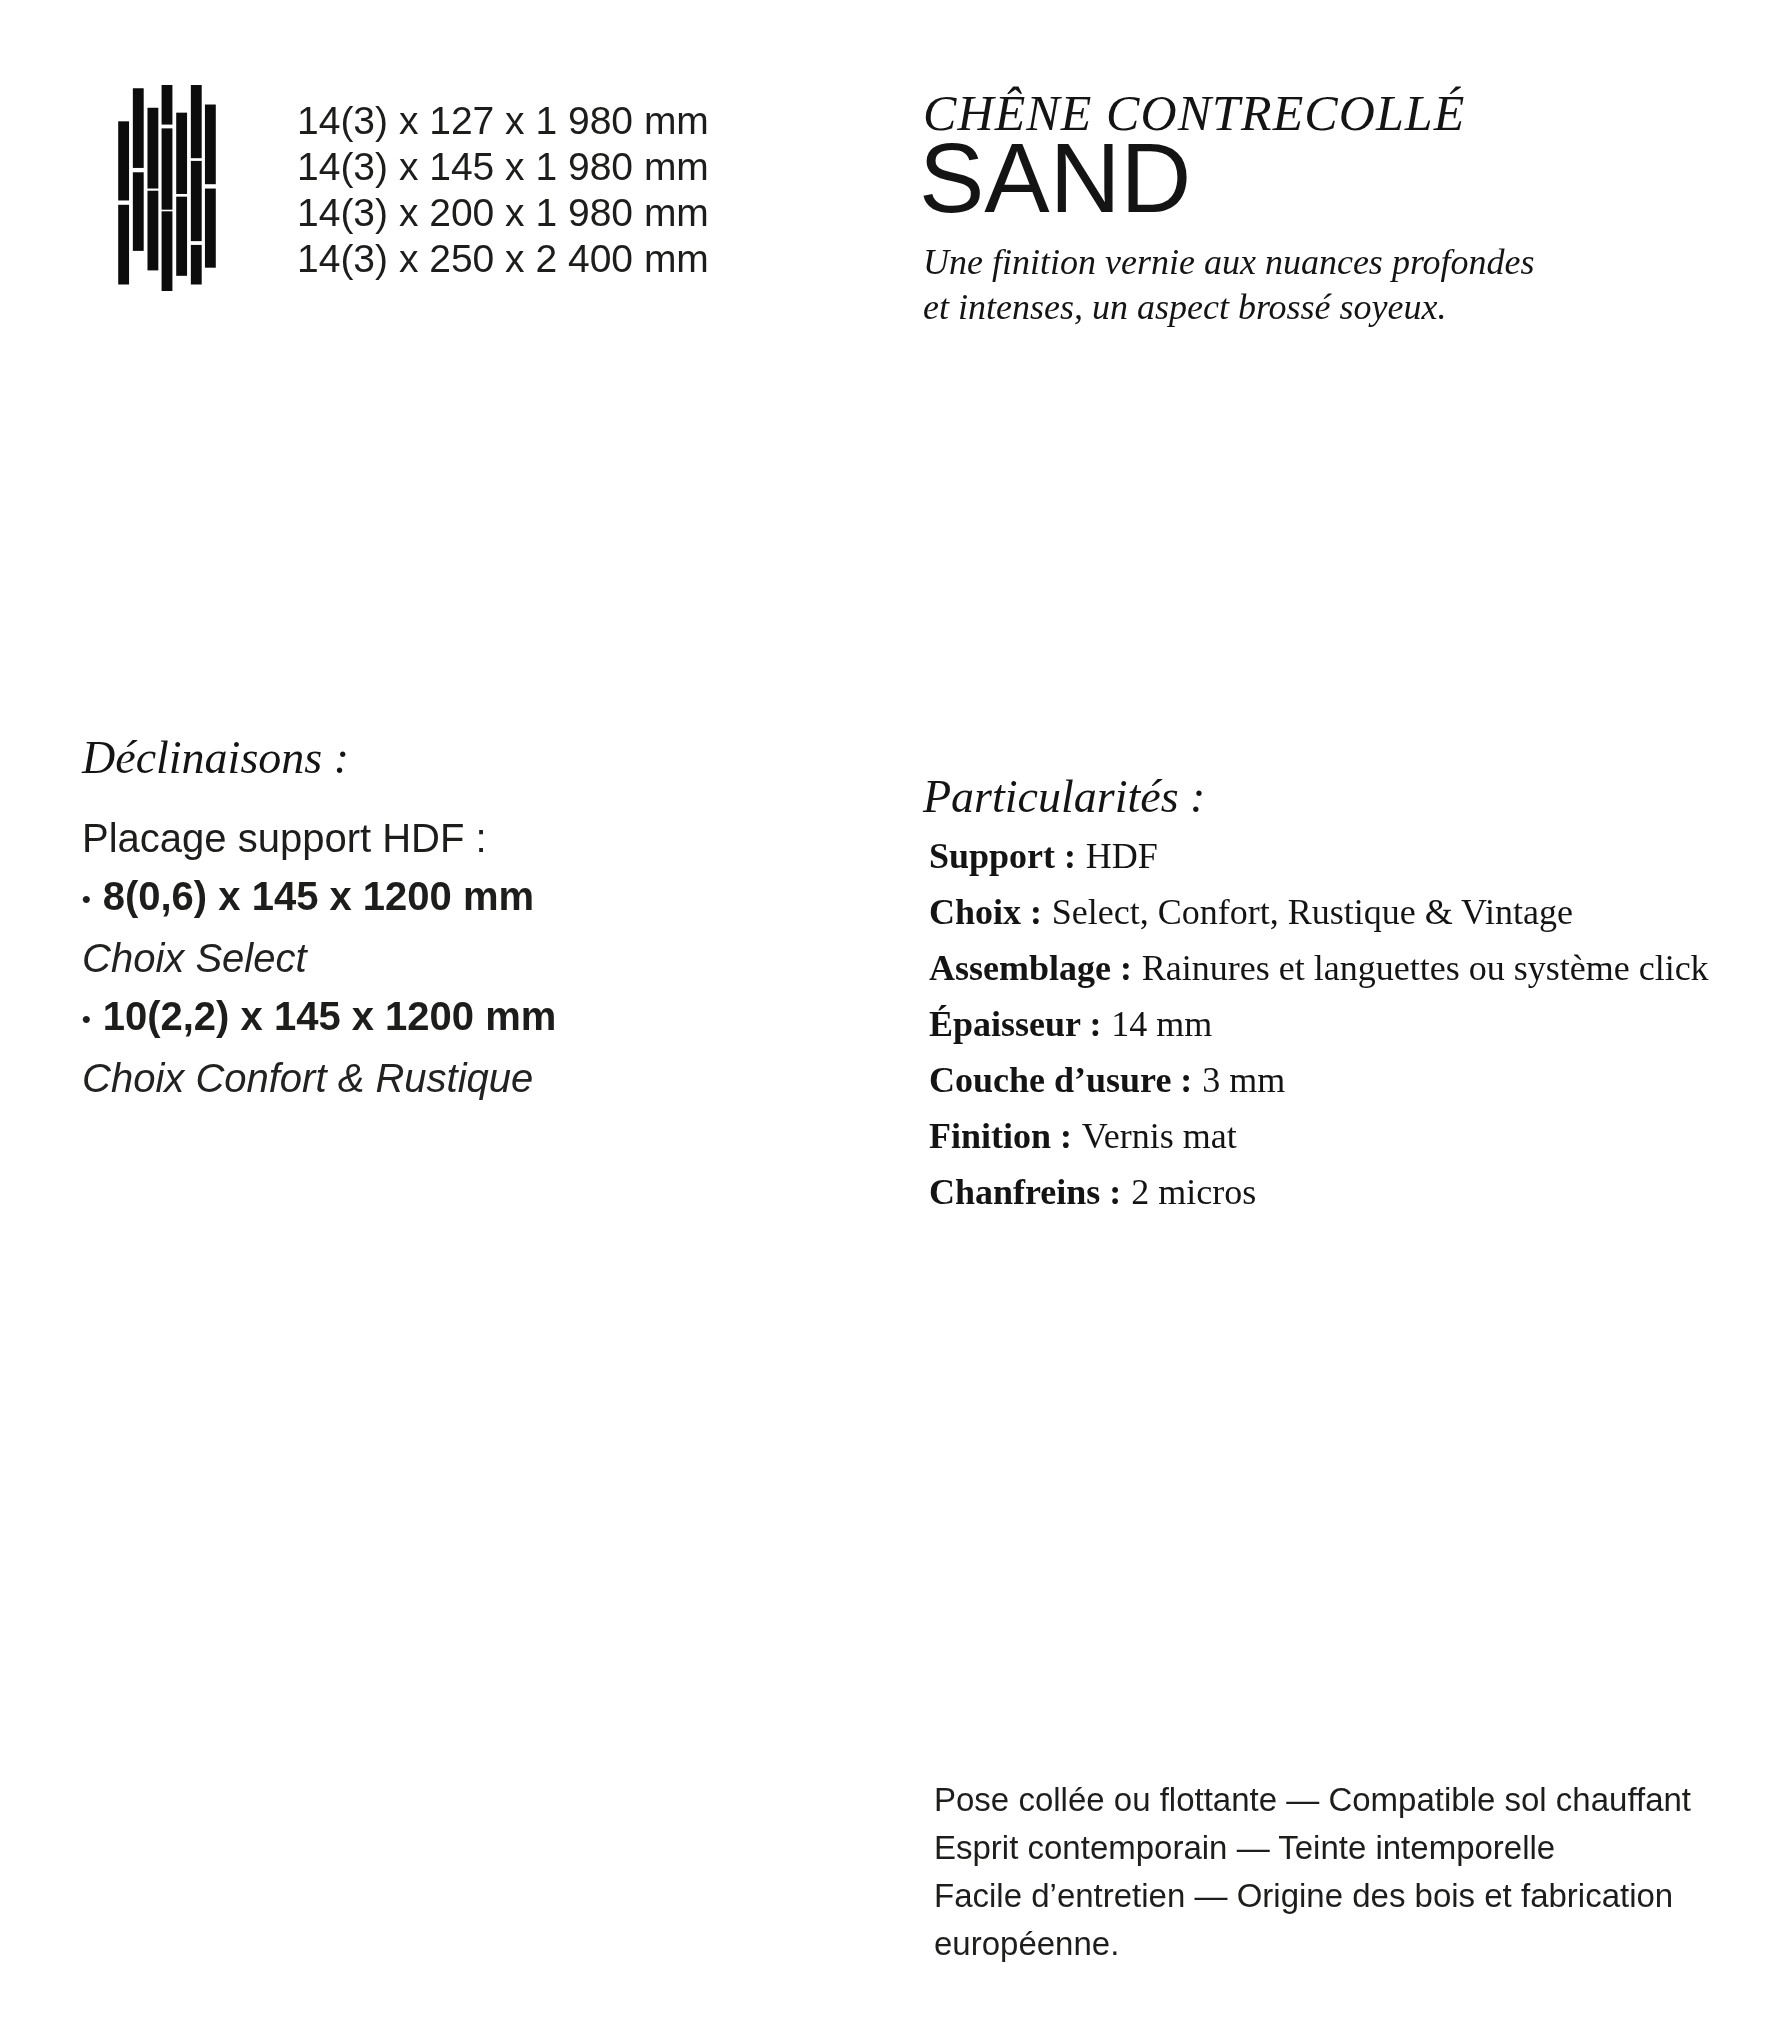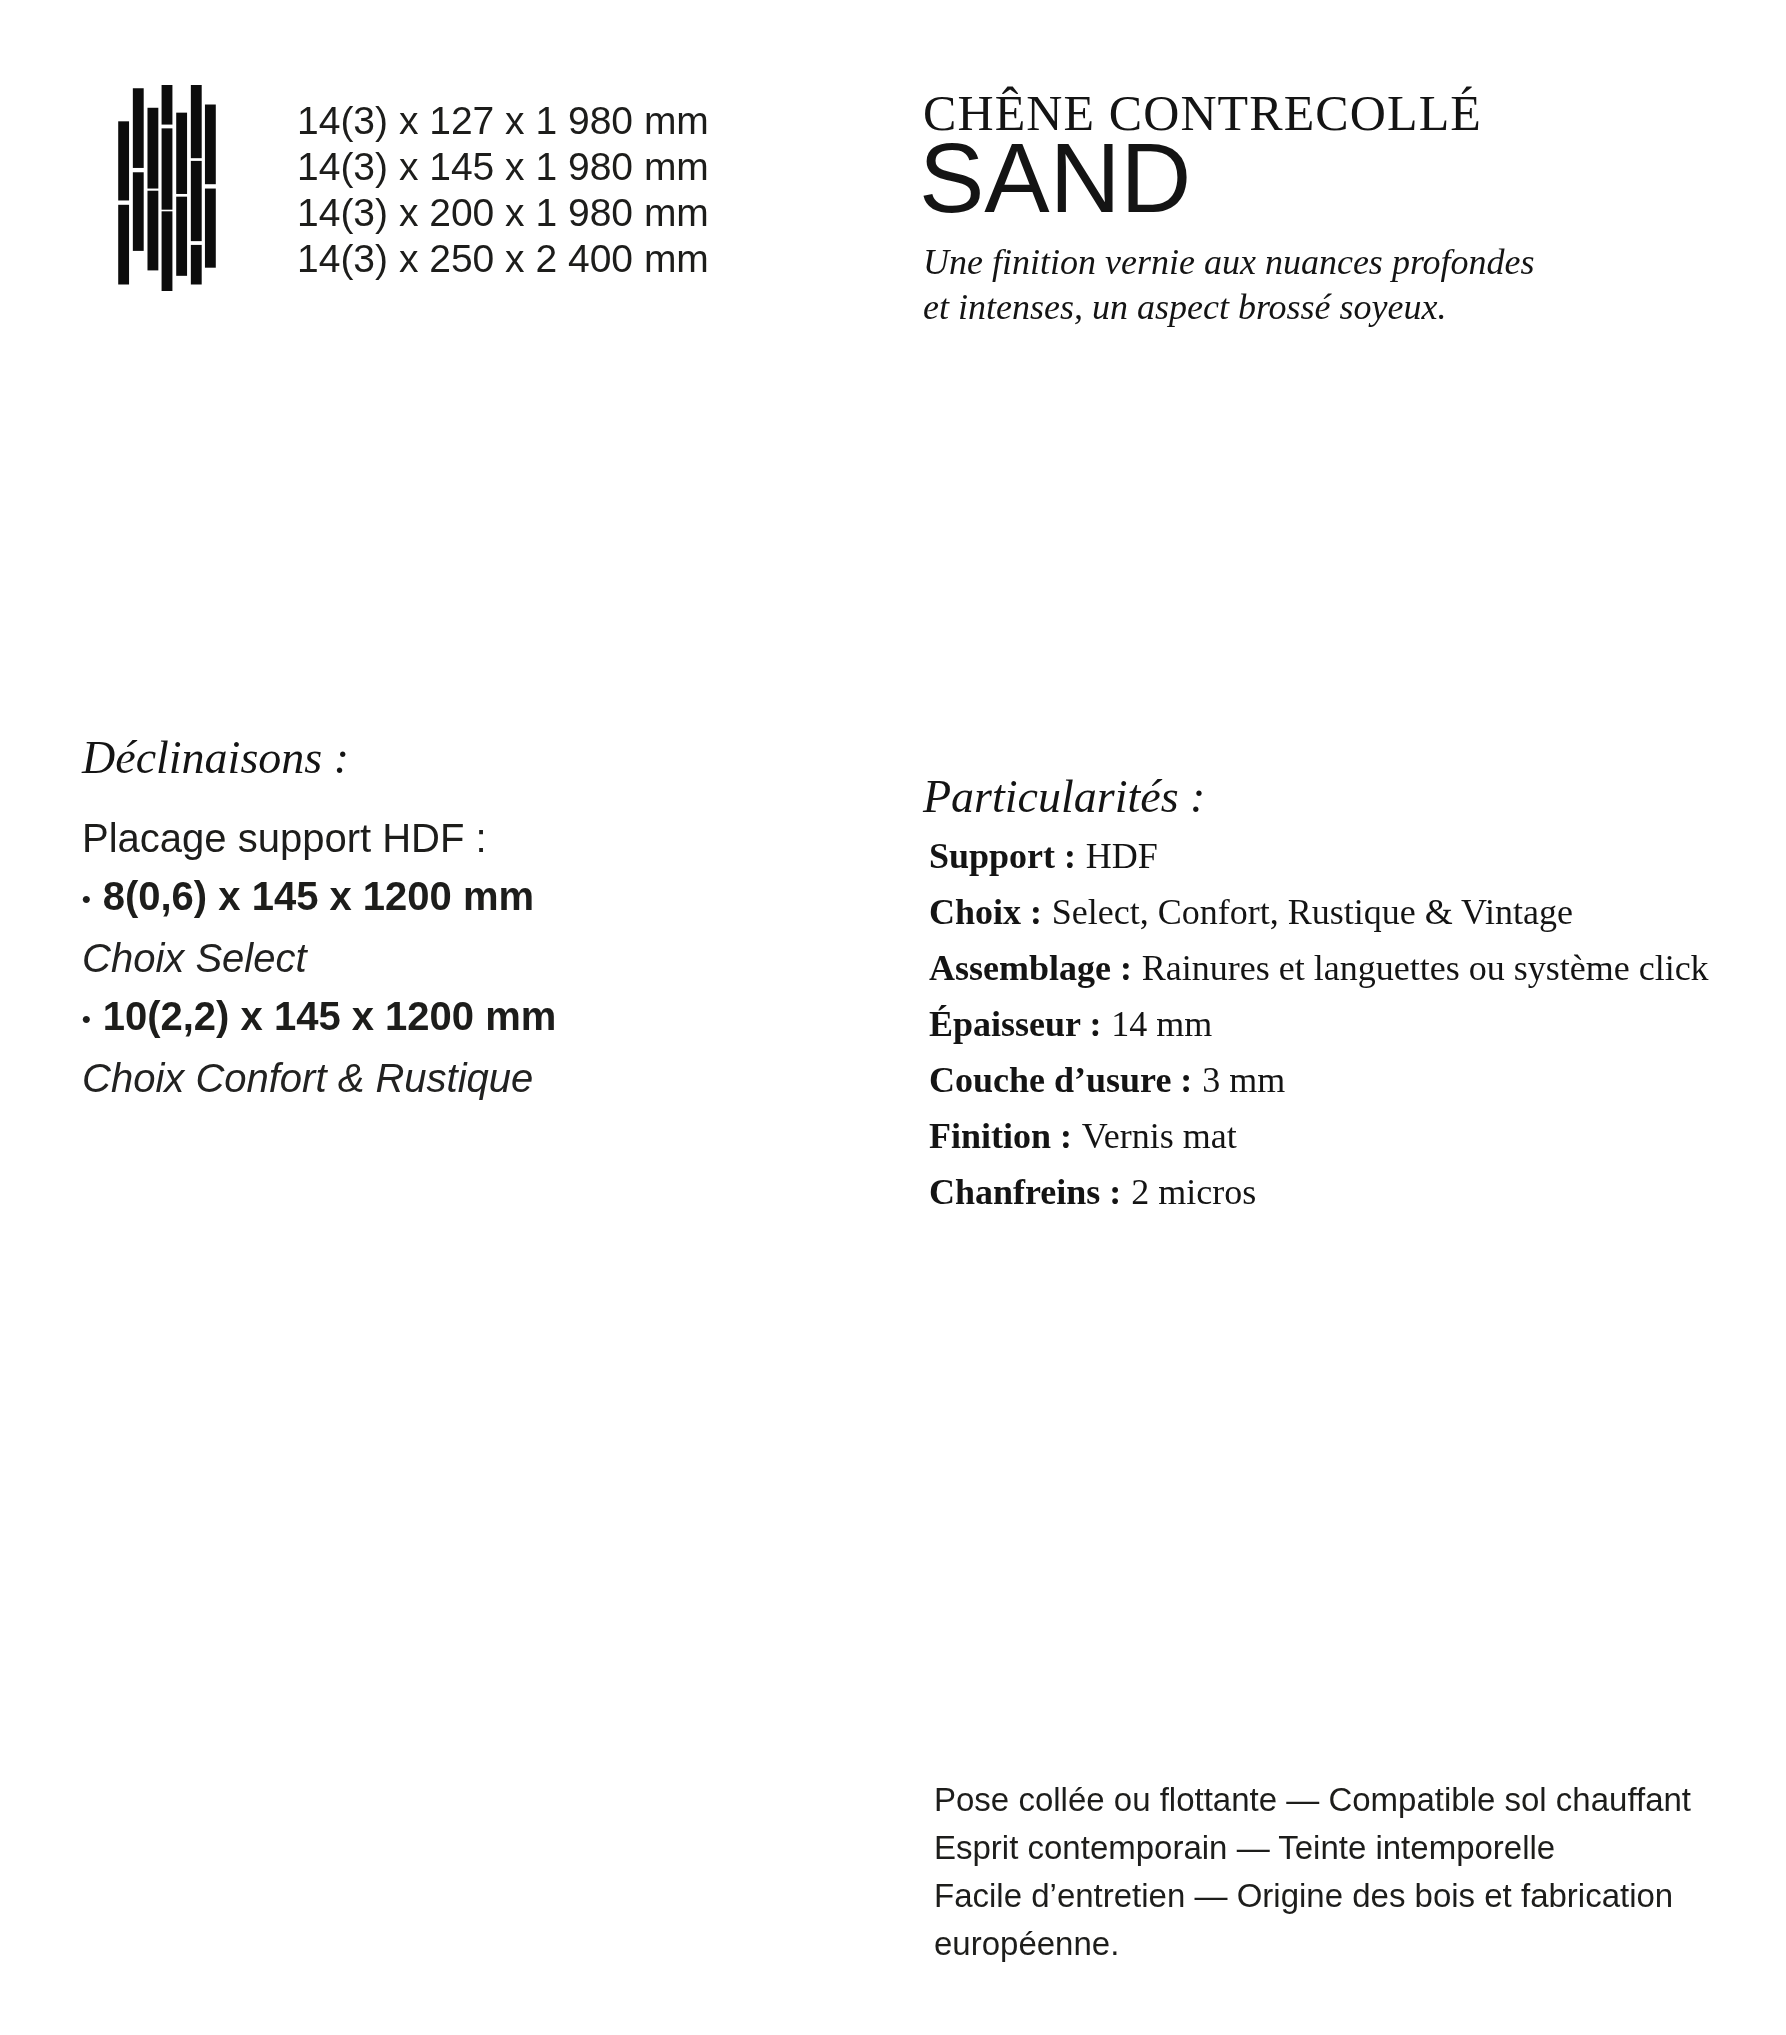--- a/index.html
+++ b/index.html
@@ -36,20 +36,21 @@
   .collection {
     position: absolute;
     left: 923px;
     top: 88px;
     font-family: "Liberation Serif", serif;
     font-size: 50px;
     line-height: 50px;
     letter-spacing: 1.1px;
     color: #141414;
     white-space: nowrap;
+    font-style: italic;
   }
 
   .product {
     position: absolute;
     left: 919px;
     top: 129px;
     font-family: Liberation Sans, sans-serif;
     font-size: 98px;
     line-height: 98px;
     letter-spacing: 0;

